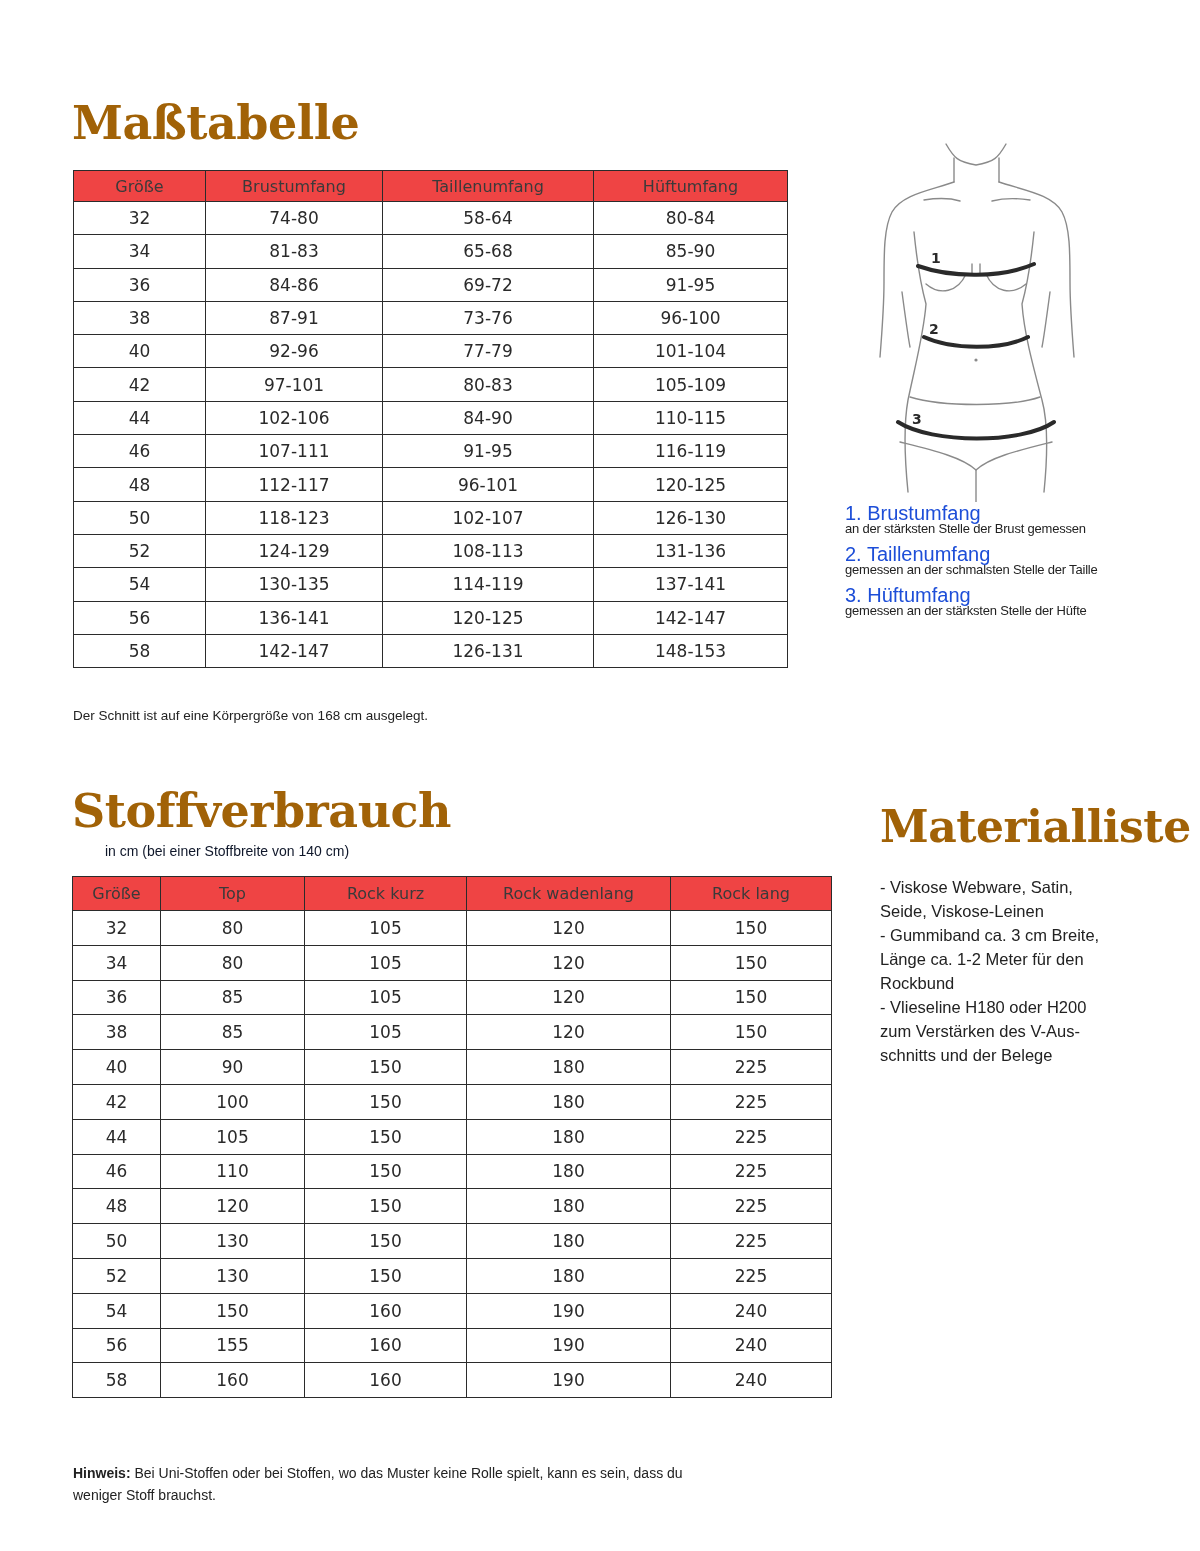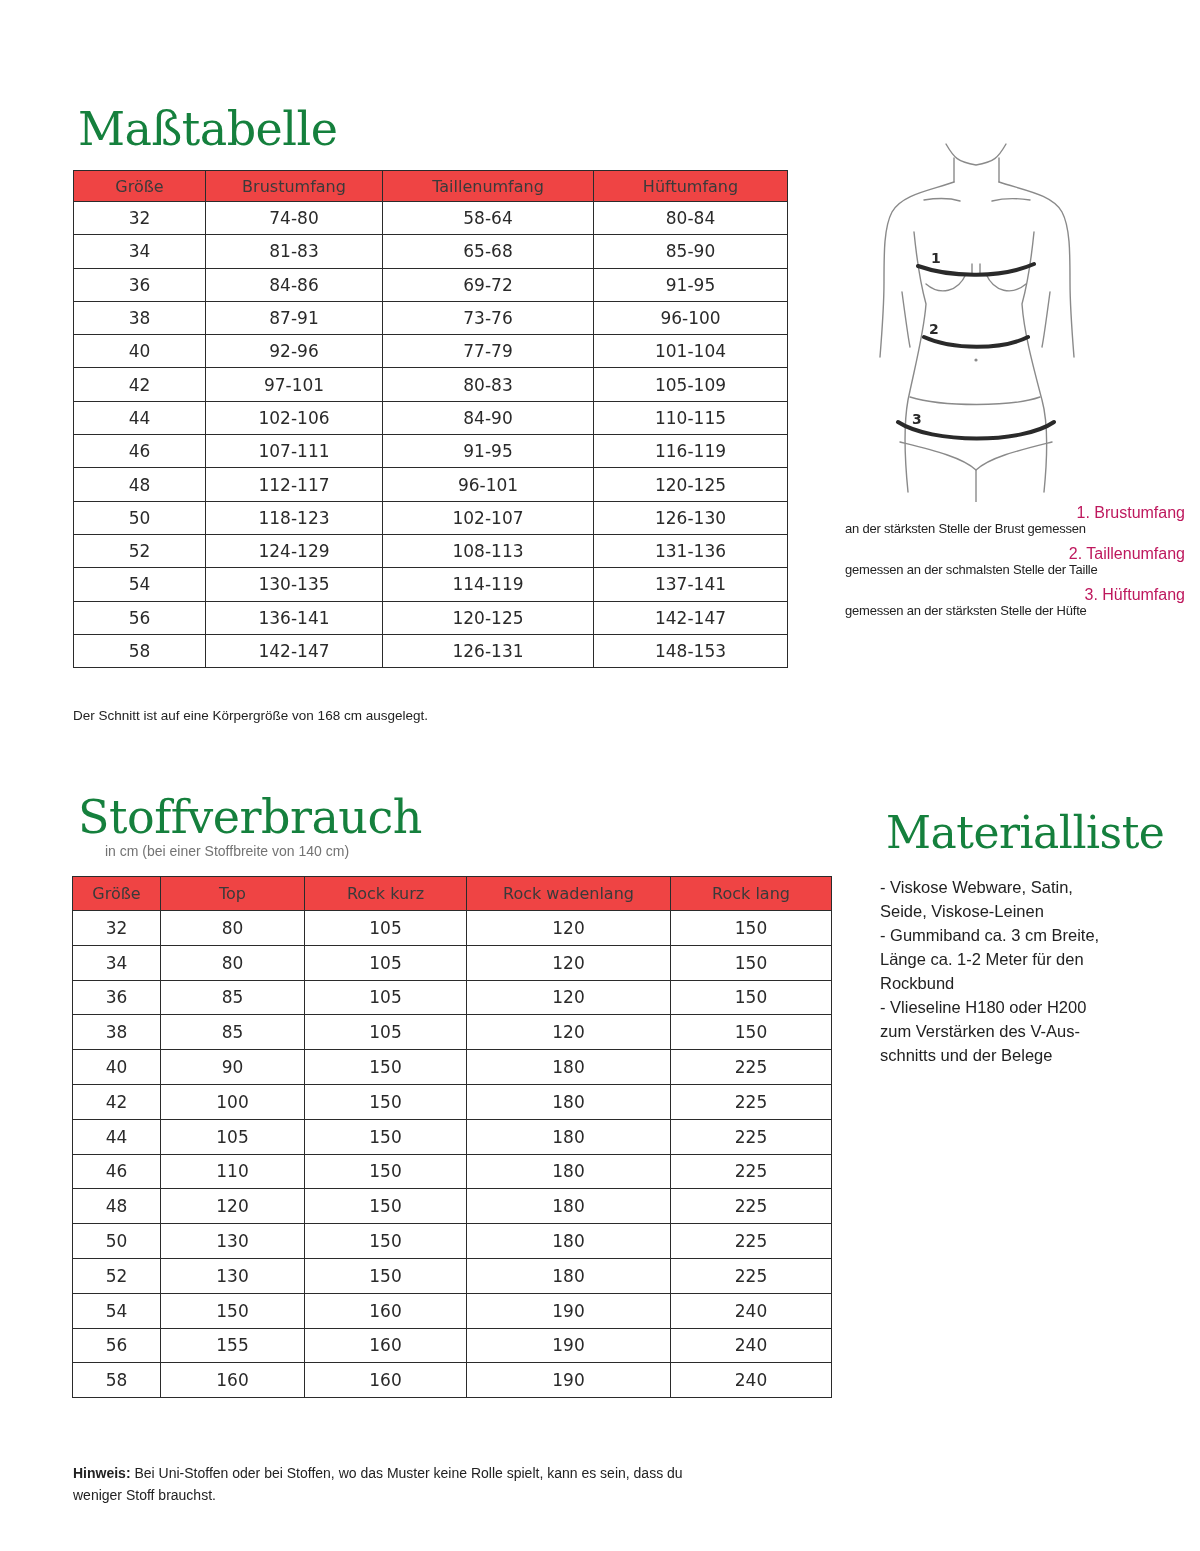--- a/index.html
+++ b/index.html
@@ -1,29 +1,29 @@
 <!DOCTYPE html>
 <html><head>
   <meta charset="utf-8">
   <style>
     html, body { margin: 0; padding: 0; background: #ffffff; }
     body {
       width: 1200px; height: 1551px; position: relative; overflow: hidden;
       font-family: "Liberation Sans", "DejaVu Sans", sans-serif; color: #222;
     }
     .heading {
-      position: absolute; margin: 6px;
+      position: absolute; margin: 0;
       font-family: "DejaVu Serif", "Liberation Serif", serif;
-      font-weight: normal; color: #15803d; letter-spacing: -0.5px;
+      font-weight: bold; color: #a16207; letter-spacing: -0.5px;
       font-size: 46px; line-height: 1;
     }
     #h-mass { left: 72px; top: 100px; }
     #h-stoff { left: 72px; top: 788px; }
     #h-mat { left: 880px; top: 805px; font-size: 44px; }
-    .subtitle { position: absolute; left: 73px; top: 843px; font-size: 14px; color: #737373; padding-left: 32px; }
+    .subtitle { position: absolute; left: 73px; top: 843px; font-size: 14px; color: #0f172a; padding-left: 32px; }
 
     table.grid {
       position: absolute; border-collapse: collapse; table-layout: fixed;
       font-family: "DejaVu Sans", "Liberation Sans", sans-serif; font-size: 17px; color: #2a2a2a;
     }
     table.grid th, table.grid td {
       border: 1.5px solid #2b2b2b; text-align: center; padding: 0;
       font-weight: normal;
     }
     table.grid th { background: #ef4444; color: #3a3a3a; font-size: 16px; }
@@ -31,21 +31,21 @@
     #table-mass th { height: 30px; }
     #table-mass td { height: 32.3px; }
     #table-stoff { left: 72px; top: 876px; width: 759px; }
     #table-stoff th { height: 33px; }
     #table-stoff td { height: 33.8px; }
 
     .figure { position: absolute; left: 862px; top: 132px; width: 230px; height: 370px; }
 
     .legend { position: absolute; left: 845px; top: 504px; width: 340px; }
     .legend-item { margin-bottom: 10px; }
-    .legend-title { font-size: 16px; color: #be185d; line-height: 18px; text-align: right; }
+    .legend-title { font-size: 20px; color: #1d4ed8; line-height: 18px; }
     .legend-desc { font-size: 13px; color: #222; line-height: 13px; letter-spacing: -0.2px; }
 
     .note { position: absolute; left: 73px; top: 705px; font-size: 13.5px; line-height: 21px; color: #222; }
     .materials { position: absolute; left: 880px; top: 875px; width: 300px; font-size: 16.5px; line-height: 24px; color: #222; }
     .materials div { margin: 0; }
     .hint { position: absolute; left: 73px; top: 1462px; width: 620px; font-size: 14px; line-height: 22px; color: #222; }
     .hint b { font-weight: bold; }
   </style>
 </head>
 <body>

